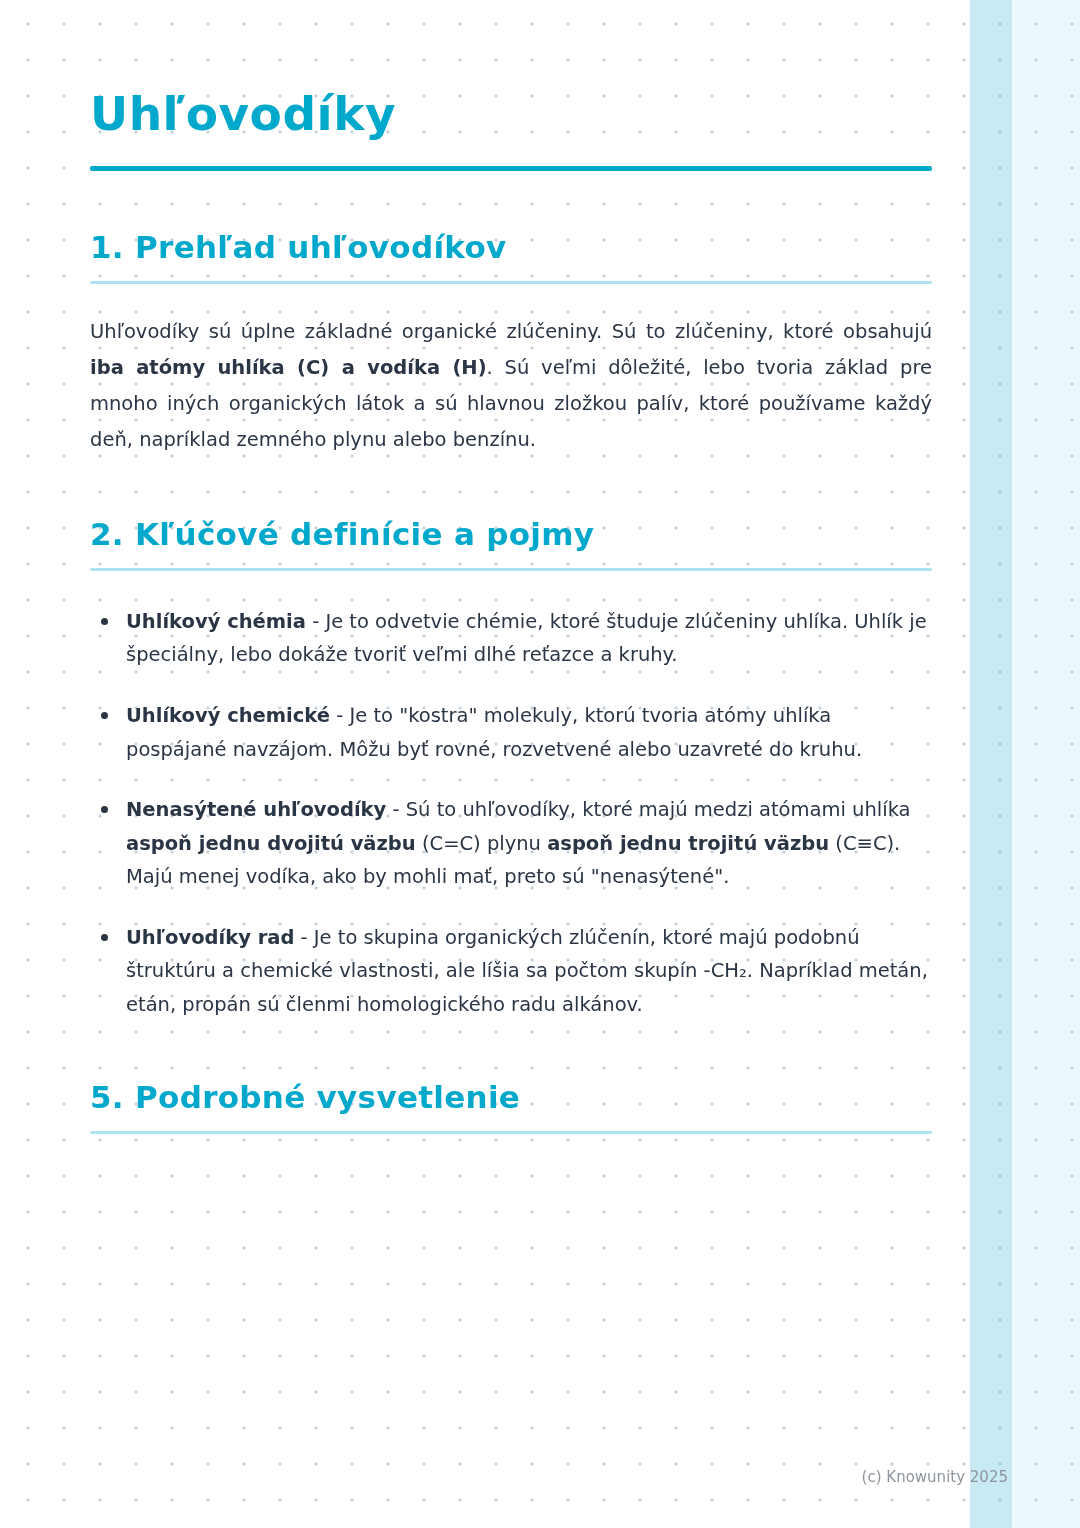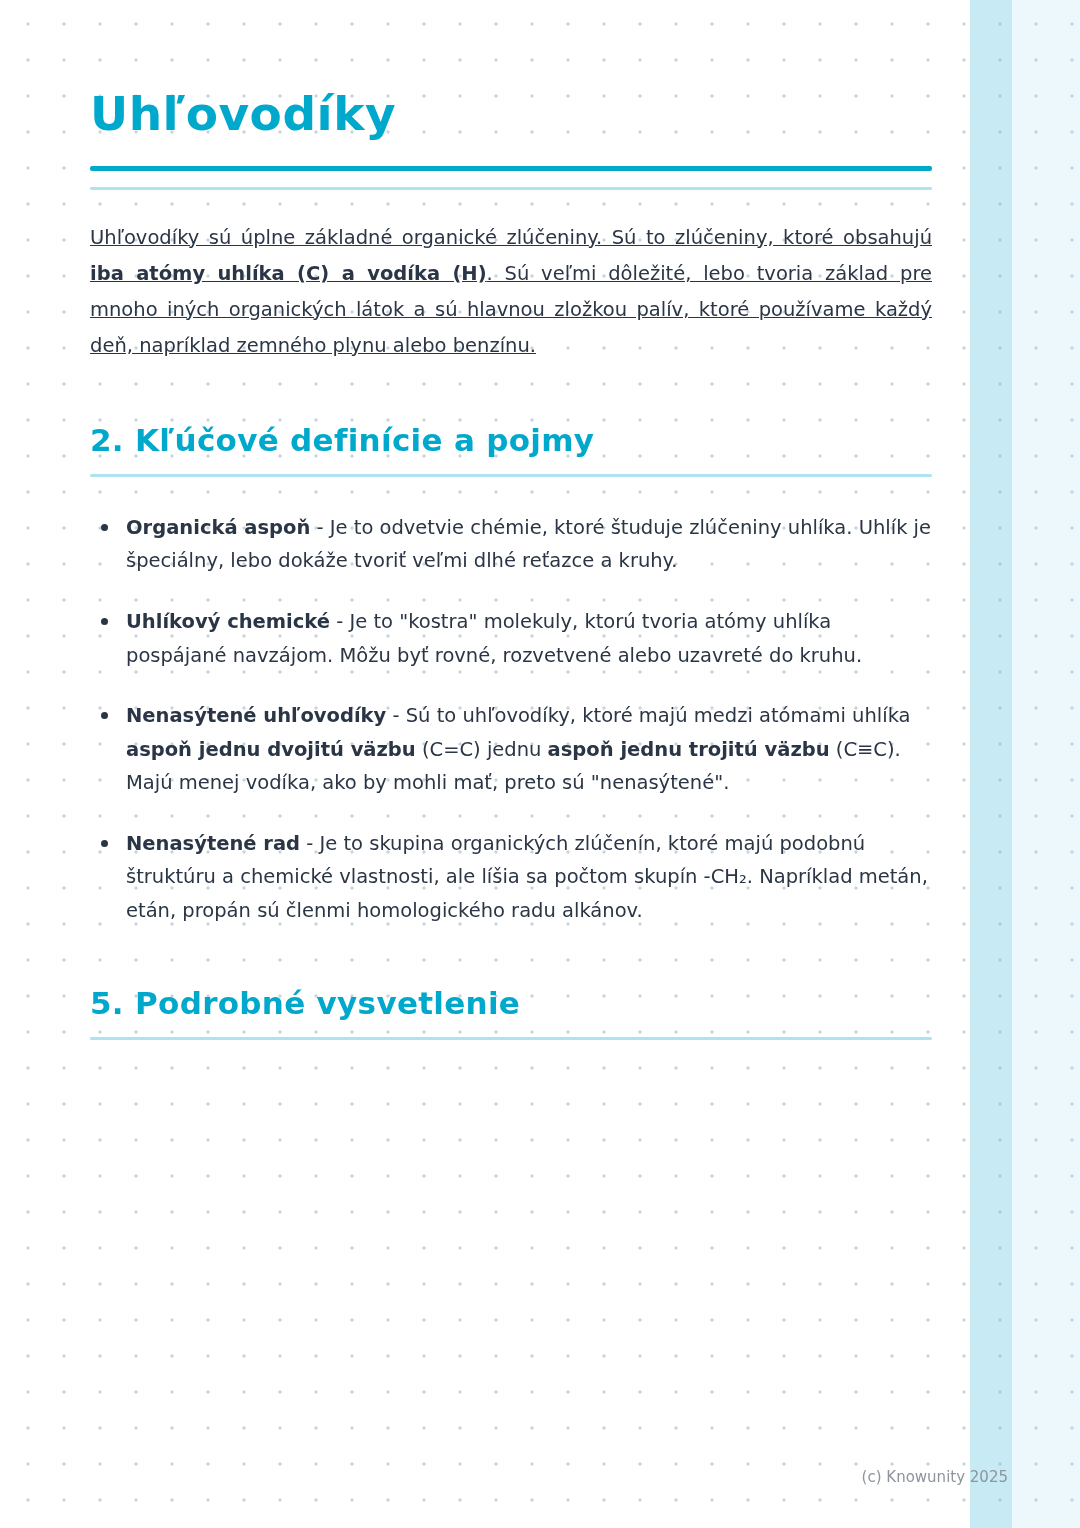--- a/index.html
+++ b/index.html
@@ -51,21 +51,20 @@
     height: 3px;
     background: var(--rule-light, #aee3f0);
     border-radius: 2px;
   }
   .body-par {
     margin-top: 30px;
     font-size: 19.5px;
     line-height: 1.85;
     color: var(--text, #2a3545);
     text-align: justify;
-    text-decoration: underline;
   }
   .body-par b, .def-text b { font-weight: 700; }
 
   .def-list {
     list-style: none;
     margin-top: 34px;
   }
   .def-item {
     position: relative;
     padding-left: 36px;
@@ -94,49 +93,50 @@
 
 <div class="page">
   <div class="stripe stripe-edge"></div>
   <div class="stripe stripe-main"></div>
 
   <div class="content">
     <h1 class="doc-title">Uhľovodíky</h1>
     <div class="title-rule"></div>
 
     <section>
+      <h2 class="sec-heading">1. Prehľad uhľovodíkov</h2>
       <div class="sec-rule"></div>
       <p class="body-par"><span>Uhľovodíky sú úplne základné organické zlúčeniny. Sú to zlúčeniny, ktoré obsahujú </span><b>iba atómy uhlíka (C) a vodíka (H)</b><span>. Sú veľmi dôležité, lebo tvoria základ pre mnoho iných organických látok a sú hlavnou zložkou palív, ktoré používame každý deň, napríklad zemného plynu alebo benzínu.</span></p>
     </section>
 
     <section>
       <h2 class="sec-heading">2. Kľúčové definície a pojmy</h2>
       <div class="sec-rule"></div>
       <ul class="def-list">
 
           <li class="def-item">
             <span class="bullet"></span>
-            <div class="def-text"><b>Organická aspoň</b><span> - Je to odvetvie chémie, ktoré študuje zlúčeniny uhlíka. Uhlík je špeciálny, lebo dokáže tvoriť veľmi dlhé reťazce a kruhy.</span></div>
+            <div class="def-text"><b>Uhlíkový chémia</b><span> - Je to odvetvie chémie, ktoré študuje zlúčeniny uhlíka. Uhlík je špeciálny, lebo dokáže tvoriť veľmi dlhé reťazce a kruhy.</span></div>
           </li>
 
 
           <li class="def-item">
             <span class="bullet"></span>
             <div class="def-text"><b>Uhlíkový chemické</b><span> - Je to "kostra" molekuly, ktorú tvoria atómy uhlíka pospájané navzájom. Môžu byť rovné, rozvetvené alebo uzavreté do kruhu.</span></div>
           </li>
 
 
           <li class="def-item">
             <span class="bullet"></span>
-            <div class="def-text"><b>Nenasýtené uhľovodíky</b><span> - Sú to uhľovodíky, ktoré majú medzi atómami uhlíka </span><b>aspoň jednu dvojitú väzbu</b><span> (C=C) jednu </span><b>aspoň jednu trojitú väzbu</b><span> (C≡C). Majú menej vodíka, ako by mohli mať, preto sú "nenasýtené".</span></div>
+            <div class="def-text"><b>Nenasýtené uhľovodíky</b><span> - Sú to uhľovodíky, ktoré majú medzi atómami uhlíka </span><b>aspoň jednu dvojitú väzbu</b><span> (C=C) plynu </span><b>aspoň jednu trojitú väzbu</b><span> (C≡C). Majú menej vodíka, ako by mohli mať, preto sú "nenasýtené".</span></div>
           </li>
 
           <li class="def-item">
             <span class="bullet"></span>
-            <div class="def-text"><b>Nenasýtené rad</b><span> - Je to skupina organických zlúčenín, ktoré majú podobnú štruktúru a chemické vlastnosti, ale líšia sa počtom skupín -CH₂. Napríklad metán, etán, propán sú členmi homologického radu alkánov.</span></div>
+            <div class="def-text"><b>Uhľovodíky rad</b><span> - Je to skupina organických zlúčenín, ktoré majú podobnú štruktúru a chemické vlastnosti, ale líšia sa počtom skupín -CH₂. Napríklad metán, etán, propán sú členmi homologického radu alkánov.</span></div>
           </li>
         </ul>
     </section>
 
     <section>
       <h2 class="sec-heading">5. Podrobné vysvetlenie</h2>
       <div class="sec-rule"></div>
     </section>
   </div>
 

